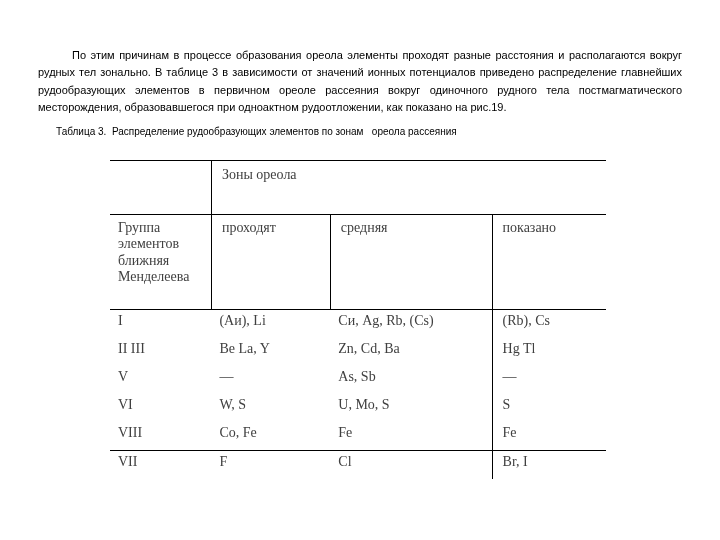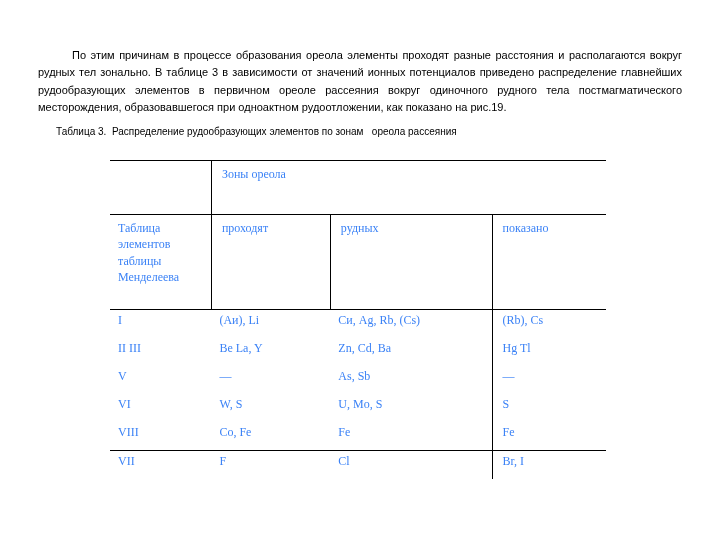--- a/index.html
+++ b/index.html
@@ -55,22 +55,22 @@
     left: 110px;
     top: 160px;
     width: 496px;
     height: 324px;
   }
 
   .tbl {
     border-collapse: collapse;
     width: 496px;
     font-family: "Liberation Serif", "DejaVu Serif", serif;
-    font-size: 12px;
-    color: #3b82f6;
+    font-size: 14px;
+    color: #404040;
   }
   .tbl td, .tbl th {
     padding: 0;
     margin: 0;
     font-weight: normal;
     text-align: left;
     vertical-align: top;
   }
 
   
@@ -158,23 +158,23 @@
         <td></td>
         <td></td>
       </tr>
 
       <tr>
         <td class="banner-spacer"></td>
         <td class="banner-cell" colspan="3">Зоны ореола</td>
       </tr>
 
       <tr>
-        <td class="subhead-first">Таблица элементов таблицы Менделеева</td>
+        <td class="subhead-first">Группа элементов ближняя Менделеева</td>
         <td class="subhead-cell">проходят</td>
-        <td class="subhead-cell">рудных</td>
+        <td class="subhead-cell">средняя</td>
         <td class="subhead-cell">показано</td>
       </tr>
 
       <tr>
         <td class="data-cell">I</td>
         <td class="data-cell">(Aи), Li</td>
         <td class="data-cell">Cи, Ag, Rb, (Cs)</td>
         <td class="data-cell sep">(Rb), Cs</td>
       </tr>
       <tr>

